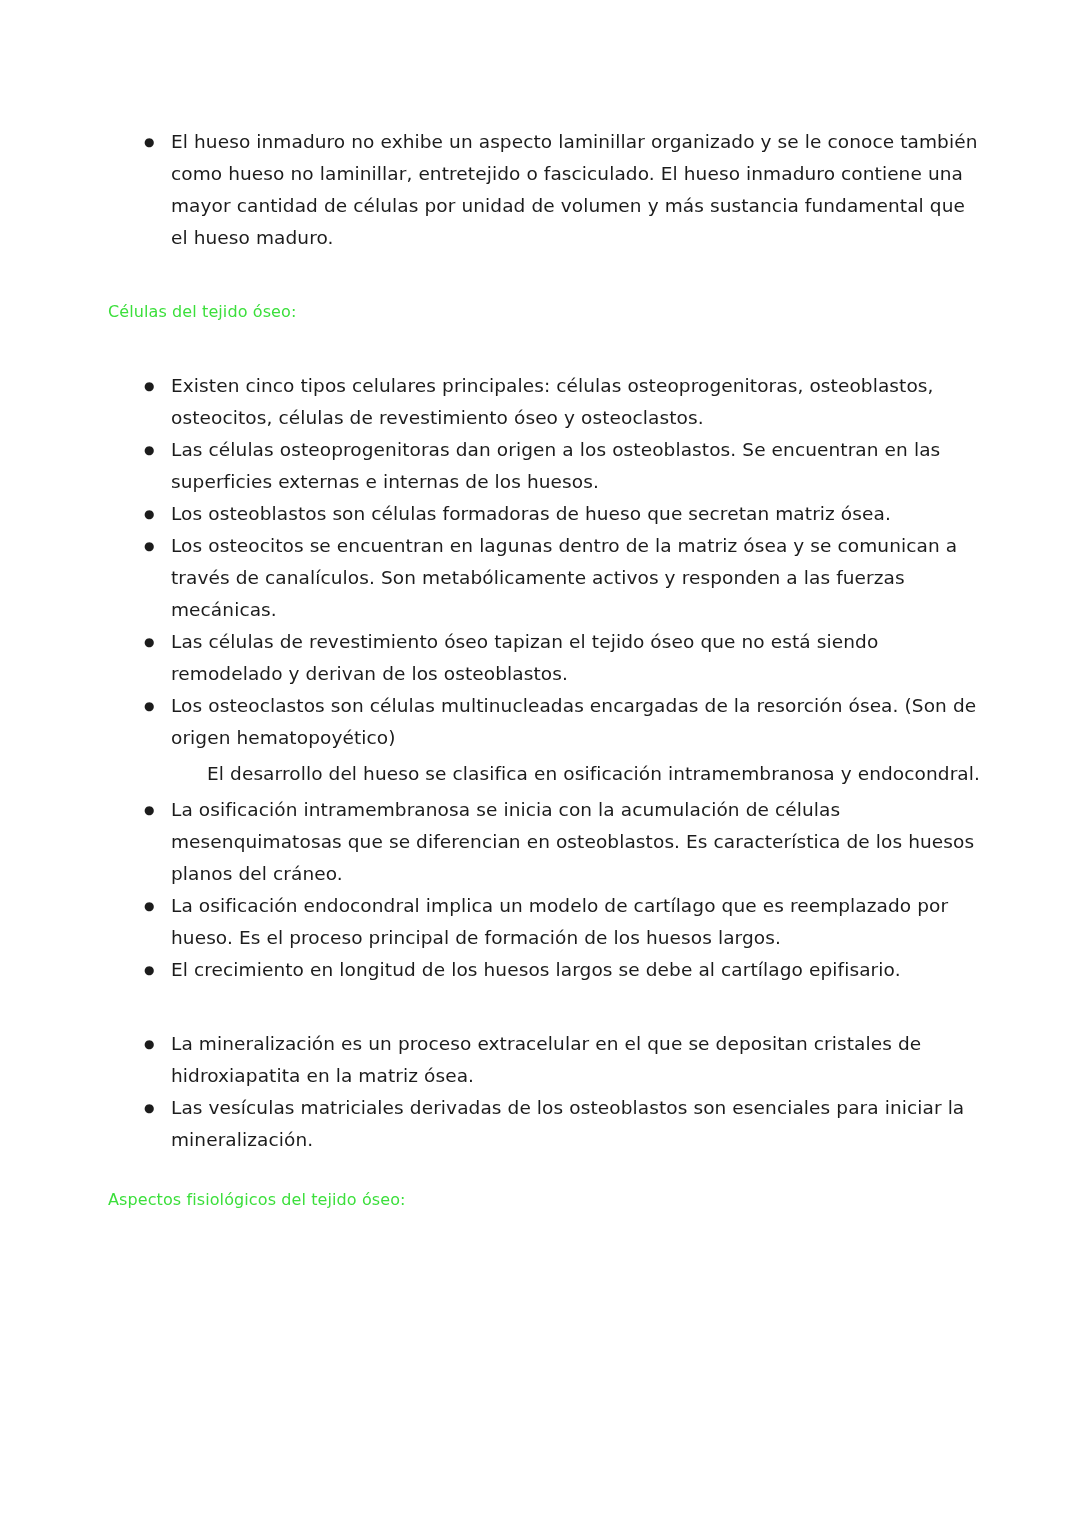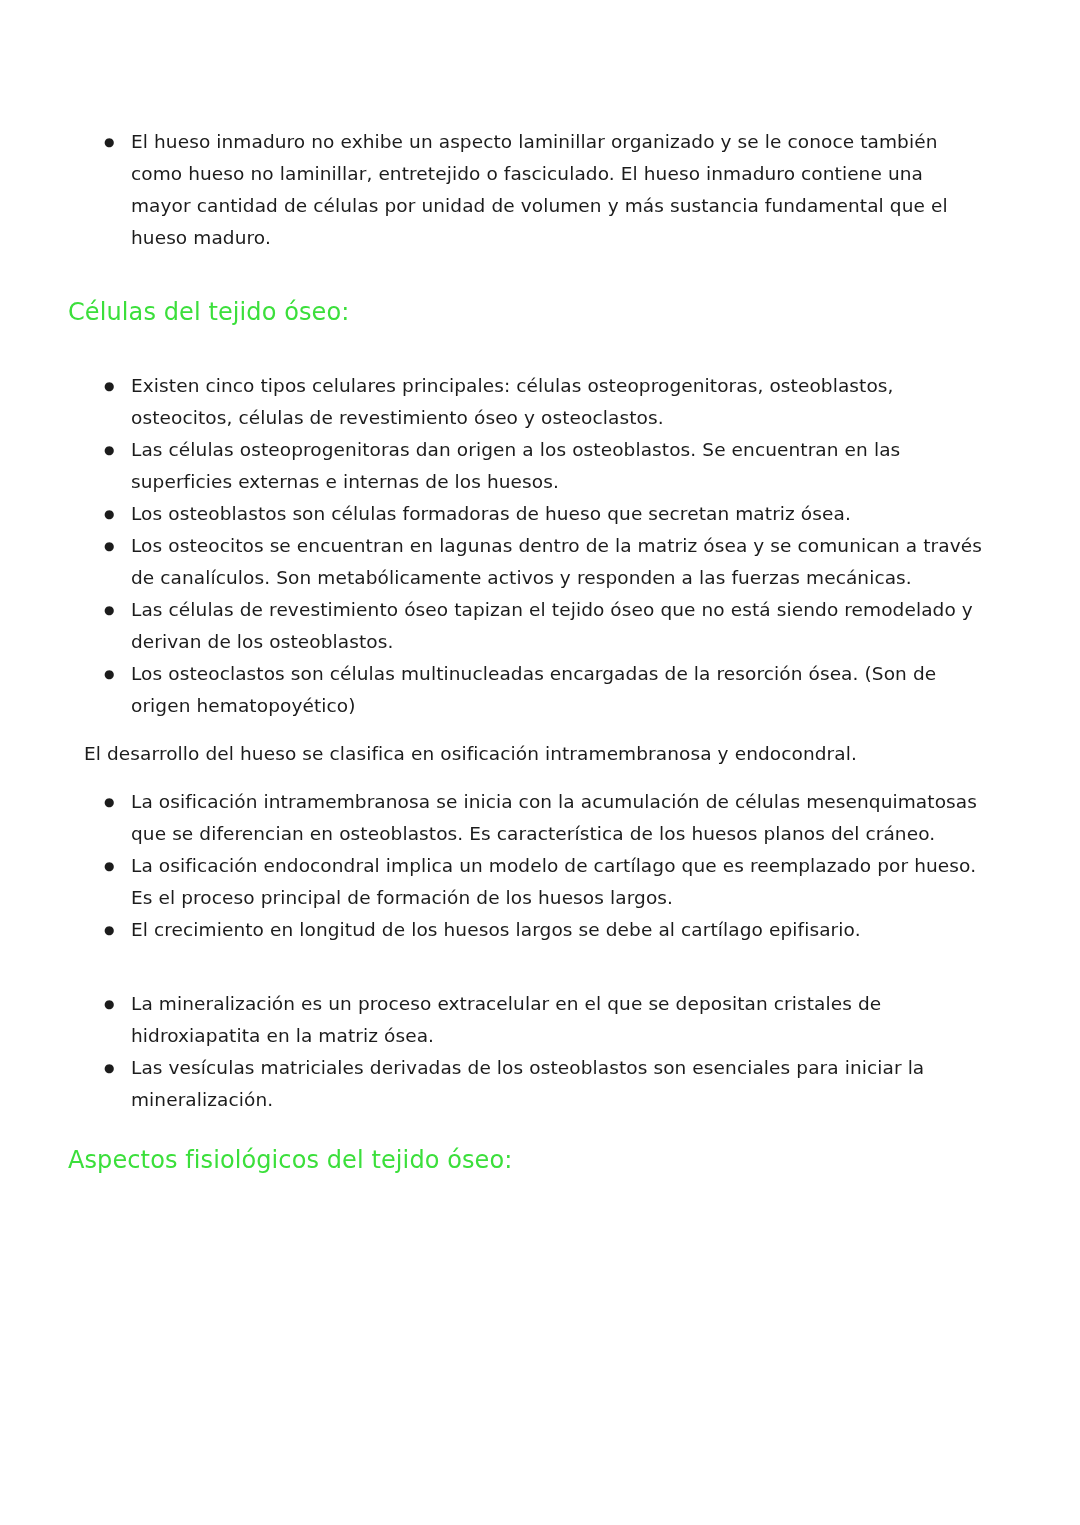--- a/index.html
+++ b/index.html
@@ -9,40 +9,41 @@
     height: 1525px;
     background: #ffffff;
     font-family: "DejaVu Sans", sans-serif;
     color: #1c1c1c;
     overflow: hidden;
   }
   .page {
     width: 1080px;
     height: 1525px;
     background: #ffffff;
-    padding: 126px 96px 0 68px;
+    padding: 126px 96px 0 108px;
   }
   .doc {
     font-size: 18.5px;
     line-height: 32px;
     letter-spacing: 0.1px;
   }
   .heading {
     color: #3bdf3b;
-    font-size: 24px;
+    font-size: 16px;
     line-height: 32px;
     font-weight: 400;
     margin: 0;
   }
   .h-cells       { margin-top: 42px; }
   .h-formation   { margin-top: 62px; }
   .h-mineral     { margin-top: 40px; }
   .h-physiology  { margin-top: 28px; }
   .lead {
-    margin: 16px;
+    margin: 4px;
+    text-align: right;
   }
   ul.bullets {
     list-style: none;
     margin: 0;
     padding: 0;
   }
   ul.bullets.intro      { margin-top: 0; }
   ul.bullets.after-head { margin-top: 42px; }
   ul.bullets.after-lead { }
   ul.bullets li {

